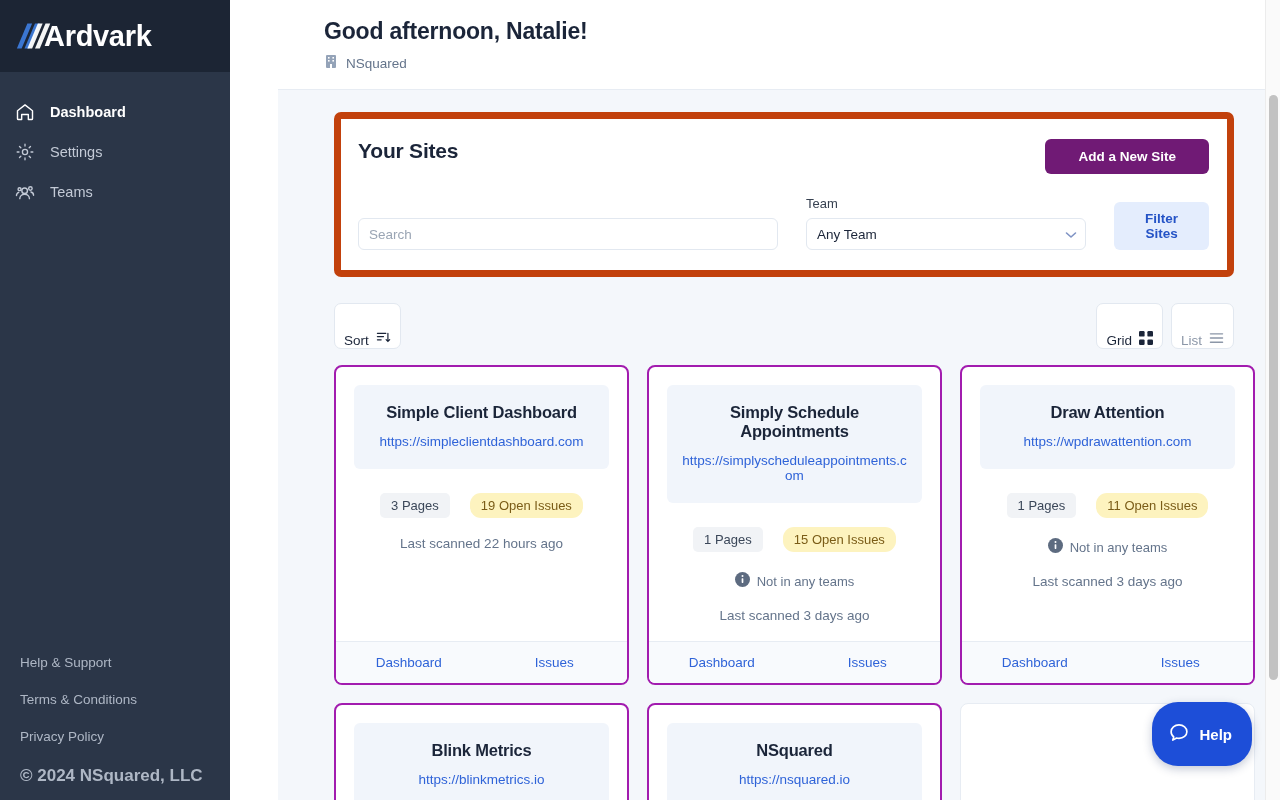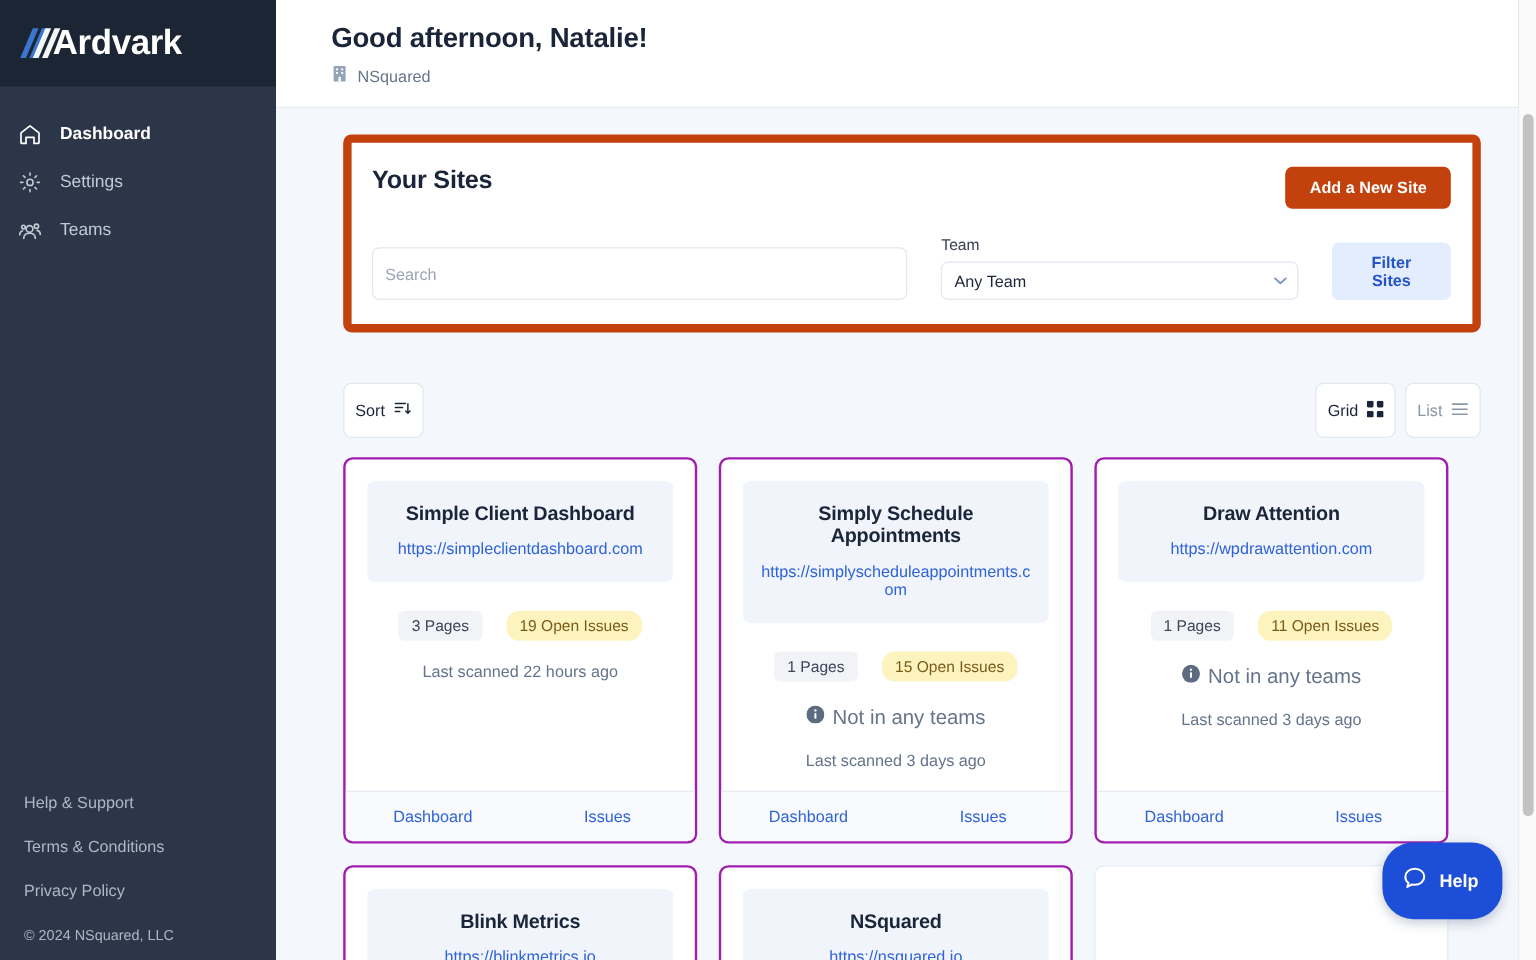--- a/index.html
+++ b/index.html
@@ -2,21 +2,21 @@
 <html><head>
 <meta charset="utf-8">
 <style>
   * { box-sizing: border-box; margin: 0; padding: 0; }
   html, body {
     width: 1280px; height: 800px;
     font-family: "Liberation Sans", sans-serif;
     background: #ffffff;
     overflow: hidden;
   }
-  #app { position: relative; width: 1280px; height: 800px; display: flex; }
+  #app { position: relative; width: 1280px; height: 800px; display: flex; gap: 48px; }
 
   
   .sidebar {
     width: 230px; height: 800px;
     background: #2b3648;
     display: flex; flex-direction: column;
     flex: 0 0 230px;
     position: relative;
     z-index: 5;
   }
@@ -51,22 +51,22 @@
 
   .sidebar-spacer { flex: 1 1 auto; }
   .sidebar-footer { padding: 0 0 14px 20px; }
   .footer-link {
     display: block;
     color: #aeb7c5; font-size: 13.5px;
     margin-bottom: 22px;
     cursor: pointer;
   }
   .copyright {
-    color: #aeb7c5; font-size: 12px;
-    display: flex; align-items: center; gap: 4px;
+    color: #aeb7c5; font-size: 17px;
+    display: flex; align-items: center; gap: 4px; font-weight: bold;
   }
 
   
   .main {
     flex: 1 1 auto; height: 800px;
     position: relative;
     background: #f4f7fb;
     overflow: hidden;
   }
   .topbar {
@@ -90,33 +90,33 @@
   
   .panel {
     background: #ffffff;
     border: 7px solid #c2410c;
     border-radius: 7px;
     padding: 20px 18px 20px 17px;
   }
   .panel-head { display: flex; align-items: flex-start; justify-content: space-between; }
   .panel-title { font-size: 21px; font-weight: bold; color: #1b2539; letter-spacing: -0.2px; }
   .btn-primary {
-    background: #c2410c; color: #ffffff;
+    background: #701a75; color: #ffffff;
     font-size: 13.5px; font-weight: bold;
     border: none; border-radius: 6px;
-    padding: 10px 20px;
+    padding: 10px 33px;
     cursor: pointer;
     font-family: "Liberation Sans", sans-serif;
   }
   .filters { display: flex; align-items: flex-end; gap: 28px; margin-top: 22px; }
   .field-label { font-size: 13px; color: #374151; margin-bottom: 7px; }
   .field-search { width: 447px; }
   .field-team { width: 298px; }
   .input {
-    width: 100%; height: 44px;
+    width: 100%; height: 32px;
     border: 1px solid #e2e8f0; border-radius: 6px;
     padding: 0 10px;
     font-size: 13.5px; color: #1b2539;
     font-family: "Liberation Sans", sans-serif;
     background: #fff;
   }
   .input::placeholder { color: #9aa5b4; }
   .select-wrap { position: relative; }
   .select {
     width: 100%; height: 32px;
@@ -144,25 +144,24 @@
   
   .toolbar {
     display: flex; align-items: center; justify-content: space-between;
     margin-top: 26px;
   }
   .btn-ghost {
     background: #ffffff;
     border: 1px solid #e2e8f0; border-radius: 7px;
     height: 46px;
     padding: 0 9px;
-    display: inline-flex; align-items: center; gap: 7px;
+    display: inline-flex; align-items: flex-end; gap: 7px;
     font-size: 13.5px; color: #1b2539;
     cursor: pointer;
     font-family: "Liberation Sans", sans-serif;
-    margin-top: 16px;
   }
   .view-group { display: flex; gap: 8px; }
   .btn-ghost.inactive { color: #8c97a8; }
 
   
   .grid {
     display: grid;
     grid-template-columns: repeat(3, 295px);
     gap: 18px;
     margin-top: 16px;
@@ -204,21 +203,21 @@
     font-size: 13px;
     border-radius: 5px;
     padding: 5px 11px;
     white-space: nowrap;
   }
   .badge-pages { background: #f1f3f6; color: #3b4759; }
   .badge-issues { background: #fdf3bf; color: #7a5c17; border-radius: 11px; }
   .card-note {
     margin-top: 20px;
     display: flex; align-items: center; justify-content: center; gap: 7px;
-    font-size: 17px; color: #64748b;
+    font-size: 13px; color: #64748b;
   }
   .card-scan {
     margin-top: 18px;
     font-size: 13.5px; color: #64748b;
   }
   .card-foot {
     border-top: 1px solid #e7ecf3;
     background: #f8fafd;
     display: flex;
     height: 42px;

